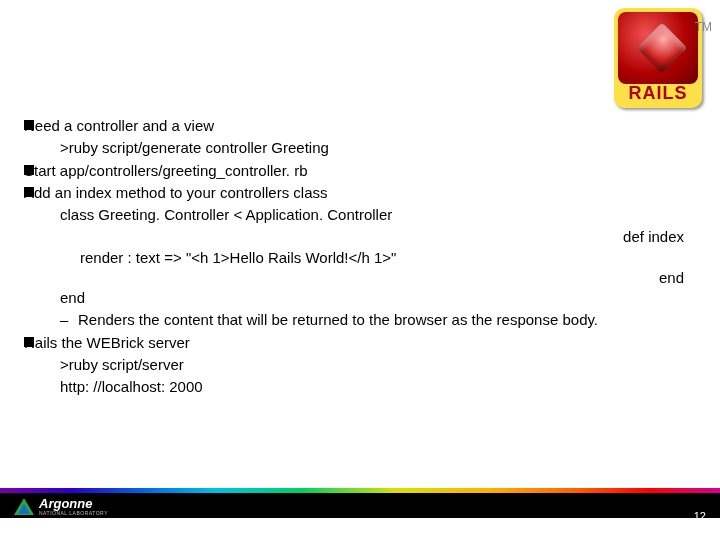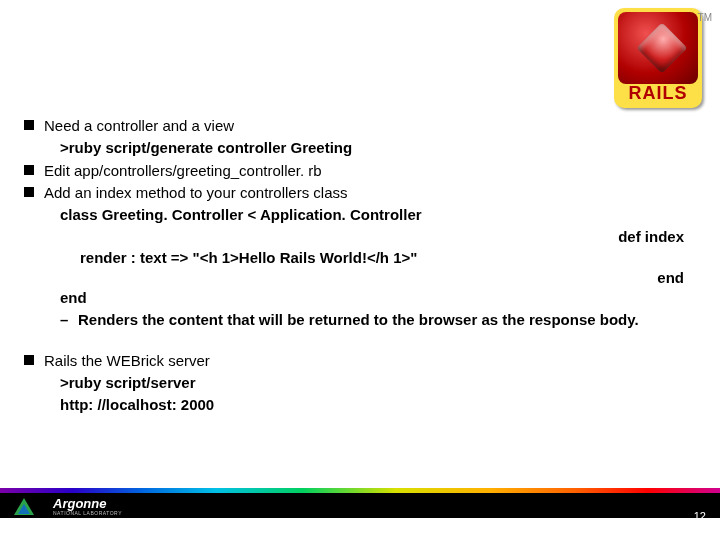--- a/index.html
+++ b/index.html
@@ -66,65 +66,63 @@
     width: 100%;
     text-align: center;
     font-family: Arial, sans-serif;
     font-weight: bold;
     font-size: 18px;
     color: #b00000;
     letter-spacing: 1px;
   }
   .rails-logo .tm {
     position: absolute;
-    top: 4px; right: -10px;
-    font-size: 10px;
+    top: 12px; right: -10px;
+    font-size: 12px;
     color: #888;
   }
 
   .content {
     position: absolute;
     top: 116px;
     left: 24px;
     width: 660px;
     font-size: 15px;
     color: #000;
     line-height: 1.35;
   }
   .b1 {
     position: relative;
-    padding-left: 20px;
     margin: 0 0 2px 0;
   }
   .b1::before {
     content: "";
     position: absolute;
     left: 0;
     top: 4px;
     width: 10px;
     height: 10px;
     background: #000;
   }
   .sub {
     padding-left: 36px;
     margin: 0 0 2px 0;
   }
   .sub-dash {
     position: relative;
     padding-left: 54px;
-    margin: 0 0 20px 0;
-    font-weight: bold;
+    margin: 0 0 2px 0;
   }
   .sub-dash::before {
     content: "–";
     position: absolute;
     left: 36px;
     top: 0;
   }
-  .bold { font-weight: bold; }
+  .bold { font-weight: normal; }
   .code-indent-1 { padding-left: 44px; text-align: right; }
   .code-indent-2 { padding-left: 56px; }
 
   .footer {
     position: absolute;
     left: 0;
     bottom: 22px;
     width: 720px;
     height: 30px;
   }
@@ -141,21 +139,21 @@
     width: 100%;
     background: #000;
     position: relative;
   }
   .argonne {
     position: absolute;
     left: 14px;
     bottom: 2px;
     display: flex;
     align-items: center;
-    gap: 19px;
+    gap: 5px;
   }
   .argonne-tri {
     width: 0; height: 0;
     border-left: 10px solid transparent;
     border-right: 10px solid transparent;
     border-bottom: 17px solid #2aa34a;
     position: relative;
   }
   .argonne-tri::after {
     content:"";
@@ -199,21 +197,21 @@
           <div class="gem"></div>
         </div>
       <div class="label">RAILS</div>
     </div>
     <div class="tm">TM</div>
   </div>
 
   <div class="content">
     <div class="b1">Need a controller and a view</div>
     <div class="sub bold">&gt;ruby script/generate controller Greeting</div>
-    <div class="b1">Edit app/controllers/greeting_controller. rb</div>
+    <div class="b1">Start app/controllers/greeting_controller. rb</div>
     <div class="b1">Add an index method to your controllers class</div>
     <div class="sub bold">class Greeting. Controller &lt; Application. Controller</div>
     <div class="bold code-indent-1">def index</div>
     <div class="bold code-indent-2">render : text =&gt; "&lt;h 1&gt;Hello Rails World!&lt;/h 1&gt;"</div>
     <div class="bold code-indent-1">end</div>
     <div class="sub bold">end</div>
     <div class="sub-dash">Renders the content that will be returned to the browser as the response body.</div>
     <div class="b1">Rails the WEBrick server</div>
     <div class="sub bold">&gt;ruby script/server</div>
     <div class="sub bold">http: //localhost: 2000</div>

